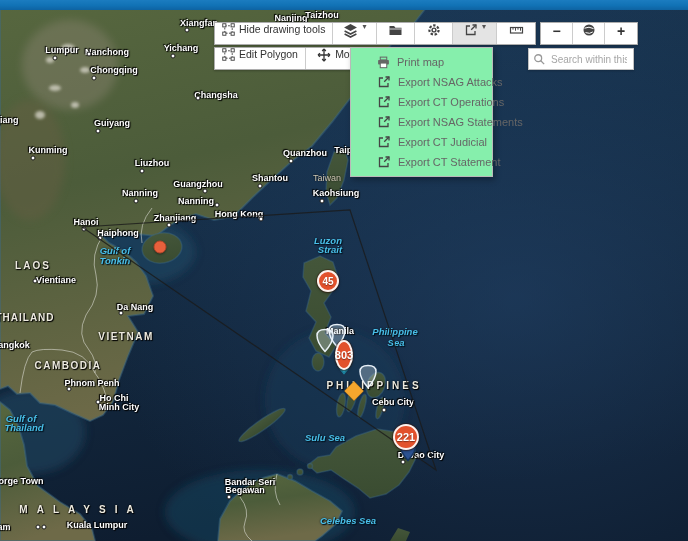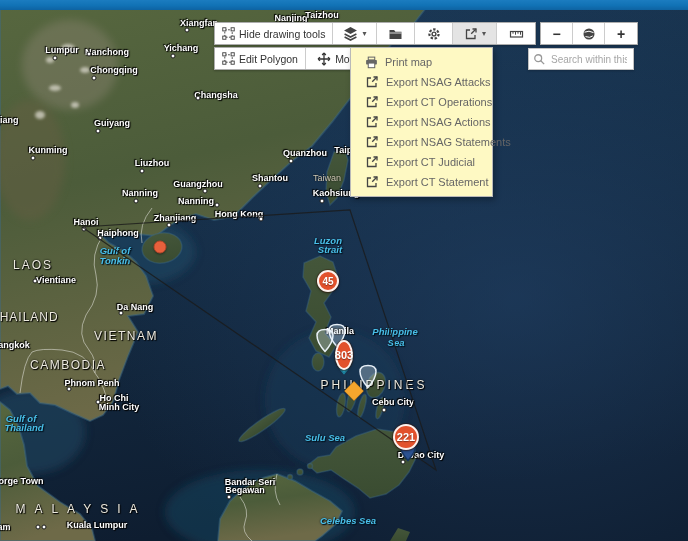--- a/index.html
+++ b/index.html
@@ -11,21 +11,21 @@
 
   
   .topbar{position:absolute;left:0;top:0;width:688px;height:10px;
     background:linear-gradient(180deg,#1b7cc0,#1172b5 55%,#0e63a2);z-index:9;}
 
   
   #labels-layer{position:absolute;left:0;top:0;width:688px;height:541px;z-index:2;}
   .lbl{position:absolute;transform:translate(-50%,-50%);white-space:nowrap;pointer-events:none;}
   .lbl.city{font-size:9px;font-weight:700;color:#fff;
     text-shadow:0 0 2px #000,1px 1px 1px #000,-1px -1px 1px #000;}
-  .lbl.country{font-size:12px;font-weight:400;color:#edeadf;
+  .lbl.country{font-size:10px;font-weight:700;color:#edeadf;
     text-shadow:0 0 2px #000,1px 1px 1px #000;}
   .lbl.sea{font-size:9.5px;font-style:italic;font-weight:700;color:#49bfe8;
     text-shadow:0 0 2px #02131f,1px 1px 1px #02131f;}
   .lbl.region{font-size:9px;color:#cdc7b4;text-shadow:0 0 2px #000;}
   .city-dot{position:absolute;width:5px;height:5px;border-radius:50%;
     background:#fff;border:1px solid #1c1c1c;transform:translate(-50%,-50%);box-sizing:border-box;}
 
   
   #markers-layer{position:absolute;left:0;top:0;width:688px;height:541px;z-index:4;}
   .cluster{position:absolute;border-radius:50%;background:#e2512c;
@@ -34,34 +34,34 @@
     display:flex;align-items:center;justify-content:center;
     color:#fff;font-weight:700;text-shadow:0 1px 1px rgba(0,0,0,.4);cursor:pointer;}
   .mk{position:absolute;transform:translate(-50%,-50%);cursor:pointer;}
   .idot{position:absolute;width:13px;height:13px;border-radius:50%;
     background:#e8603c;border:1px solid #b5472a;box-sizing:border-box;
     transform:translate(-50%,-50%);box-shadow:0 1px 2px rgba(0,0,0,.4);cursor:pointer;}
 
   
   .btn-group{position:absolute;display:flex;background:#fff;border:1px solid #adadad;
     height:23px;box-sizing:border-box;z-index:10;box-shadow:0 1px 2px rgba(0,0,0,.25);}
-  .tb-btn{display:flex;align-items:center;justify-content:center;gap:4px;
+  .tb-btn{display:flex;align-items:flex-start;justify-content:center;gap:4px;
     background:#fff;border:none;border-right:1px solid #ccc;height:100%;
     font-family:"Liberation Sans",sans-serif;font-size:10.5px;color:#333;
     padding:0 7px;cursor:pointer;box-sizing:border-box;}
   .tb-btn:last-child{border-right:none;}
   .tb-btn.active{background:#e4e4e4;}
   .tb-btn .caret{font-size:8px;color:#555;line-height:1;}
   .tb-btn svg{flex:0 0 auto;}
   .zoom-btn{font-size:14px;font-weight:700;color:#333;min-width:32px;padding:0 6px;}
 
   
-  .dropdown{position:absolute;left:350px;top:47px;width:143px;background:#fef9c3;
+  .dropdown{position:absolute;left:350px;top:47px;width:143px;background:#86efac;
     border:1px solid #b9b9b9;box-shadow:2px 3px 6px rgba(0,0,0,.3);z-index:11;
-    padding:4px 4px;box-sizing:border-box;}
+    padding:4px 16px;box-sizing:border-box;}
   .menu-item{display:flex;align-items:center;gap:7px;height:20px;padding:0 10px;
     font-size:11px;color:#666;cursor:pointer;white-space:nowrap;}
   .menu-item svg{flex:0 0 auto;}
 
   
   .searchbox{position:absolute;left:528px;top:48px;width:106px;height:22px;
     background:#fff;border:1px solid #c2c2c2;box-sizing:border-box;z-index:10;
     display:flex;align-items:center;padding:0 4px;gap:3px;box-shadow:0 1px 2px rgba(0,0,0,.2);}
   .searchbox input{border:none;outline:none;width:100%;font-size:10px;
     font-family:"Liberation Sans",sans-serif;color:#333;background:transparent;}
@@ -423,30 +423,20 @@
         <span>Export CT Operations</span>
       </div>
       <div class="menu-item">
         <span>
           <svg width="14" height="14" viewBox="0 0 14 14" style="vertical-align:middle">
             <path d="M6 3 H2.5 V11.5 H11 V8" fill="none" stroke="#444" stroke-width="1.3"></path>
             <path d="M8.5 2 H12 V5.5" fill="none" stroke="#444" stroke-width="1.3"></path>
             <path d="M12 2 L7.2 6.8" fill="none" stroke="#444" stroke-width="1.3"></path>
           </svg>
         </span>
-        <span>Export NSAG Actions</span>
-      </div>
-      <div class="menu-item">
-        <span>
-          <svg width="14" height="14" viewBox="0 0 14 14" style="vertical-align:middle">
-            <path d="M6 3 H2.5 V11.5 H11 V8" fill="none" stroke="#444" stroke-width="1.3"></path>
-            <path d="M8.5 2 H12 V5.5" fill="none" stroke="#444" stroke-width="1.3"></path>
-            <path d="M12 2 L7.2 6.8" fill="none" stroke="#444" stroke-width="1.3"></path>
-          </svg>
-        </span>
         <span>Export NSAG Statements</span>
       </div>
       <div class="menu-item">
         <span>
           <svg width="14" height="14" viewBox="0 0 14 14" style="vertical-align:middle">
             <path d="M6 3 H2.5 V11.5 H11 V8" fill="none" stroke="#444" stroke-width="1.3"></path>
             <path d="M8.5 2 H12 V5.5" fill="none" stroke="#444" stroke-width="1.3"></path>
             <path d="M12 2 L7.2 6.8" fill="none" stroke="#444" stroke-width="1.3"></path>
           </svg>
         </span>

